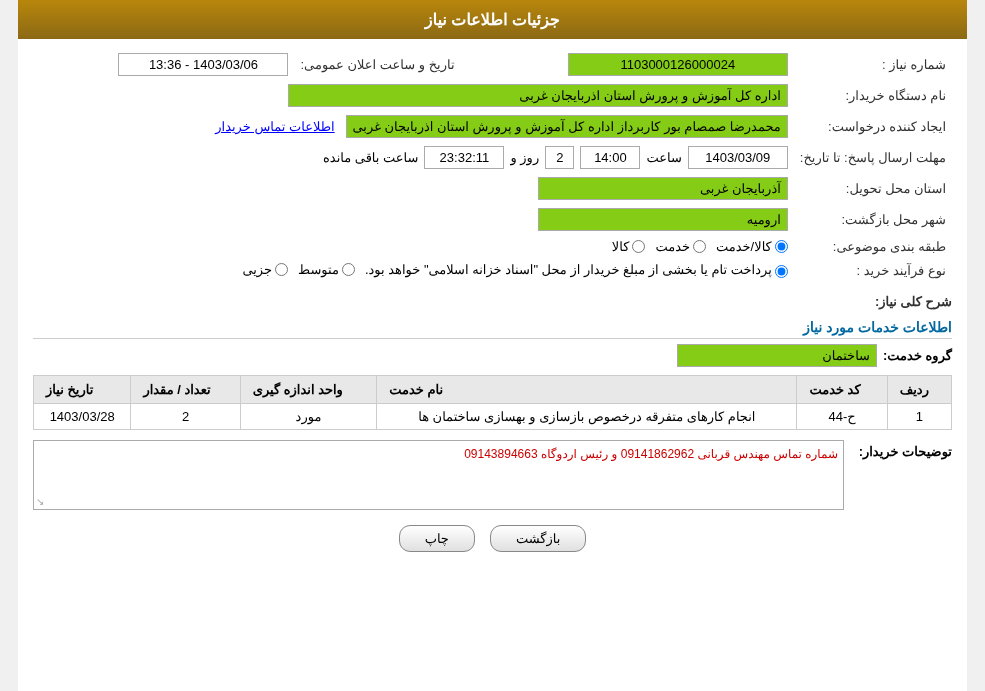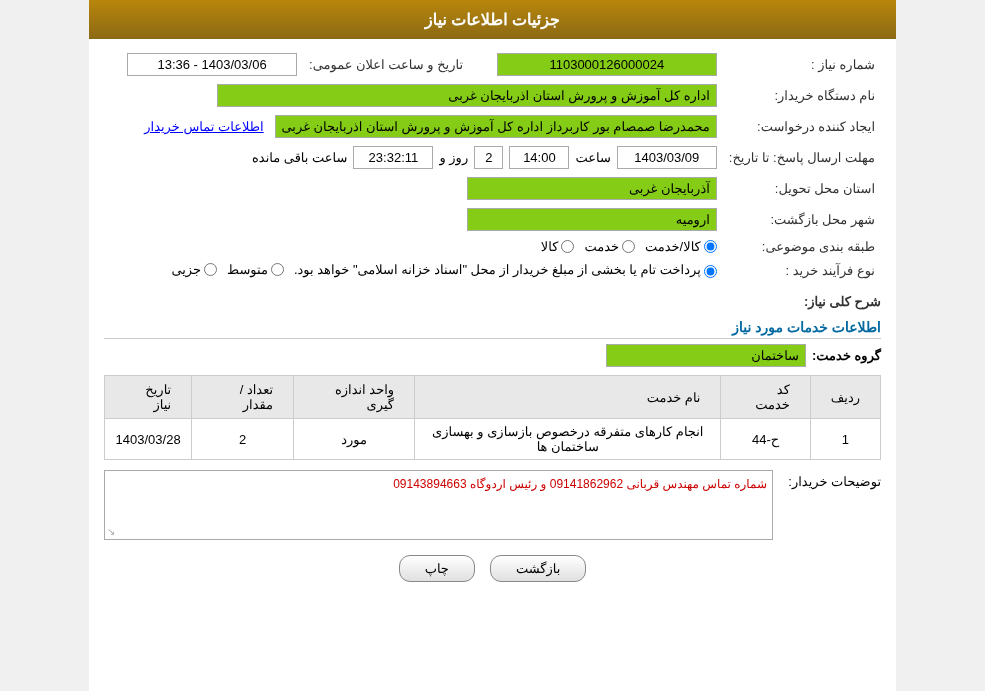--- a/index.html
+++ b/index.html
@@ -3,21 +3,21 @@
   <meta charset="utf-8">
   <style>
     * { box-sizing: border-box; margin: 0; padding: 0; }
     body {
       font-family: Tahoma, Arial, sans-serif;
       font-size: 13px;
       background: #f0f0f0;
       direction: rtl;
     }
     .page-container {
-      width: 807px;
+      width: 949px;
       min-height: 691px;
       background: #fff;
       margin: 0 auto;
     }
     .header-bar {
       background: linear-gradient(to bottom, #b8860b, #8b6914);
       color: #fff;
       text-align: center;
       padding: 10px;
       font-size: 16px;
@@ -109,37 +109,37 @@
     }
     .services-table {
       width: 100%;
       border-collapse: collapse;
       margin-top: 8px;
       border: 1px solid #ccc;
     }
     .services-table th {
       background: #e8e8e8;
       border: 1px solid #ccc;
-      padding: 6px 20px;
-      text-align: right;
-      font-weight: normal;
+      padding: 6px 12px;
+      text-align: left;
+      font-weight: bold;
     }
     .services-table td {
       border: 1px solid #ccc;
       padding: 5px 8px;
       text-align: center;
     }
     .buyer-notes {
       display: flex;
       align-items: flex-start;
       gap: 8px;
       margin-top: 8px;
     }
     .buyer-notes-label {
-      font-weight: normal;
+      font-weight: bold;
       white-space: nowrap;
       padding-top: 4px;
       min-width: 100px;
       text-align: right;
     }
     .buttons-row {
       display: flex;
       justify-content: center;
       gap: 15px;
       margin-top: 15px;

